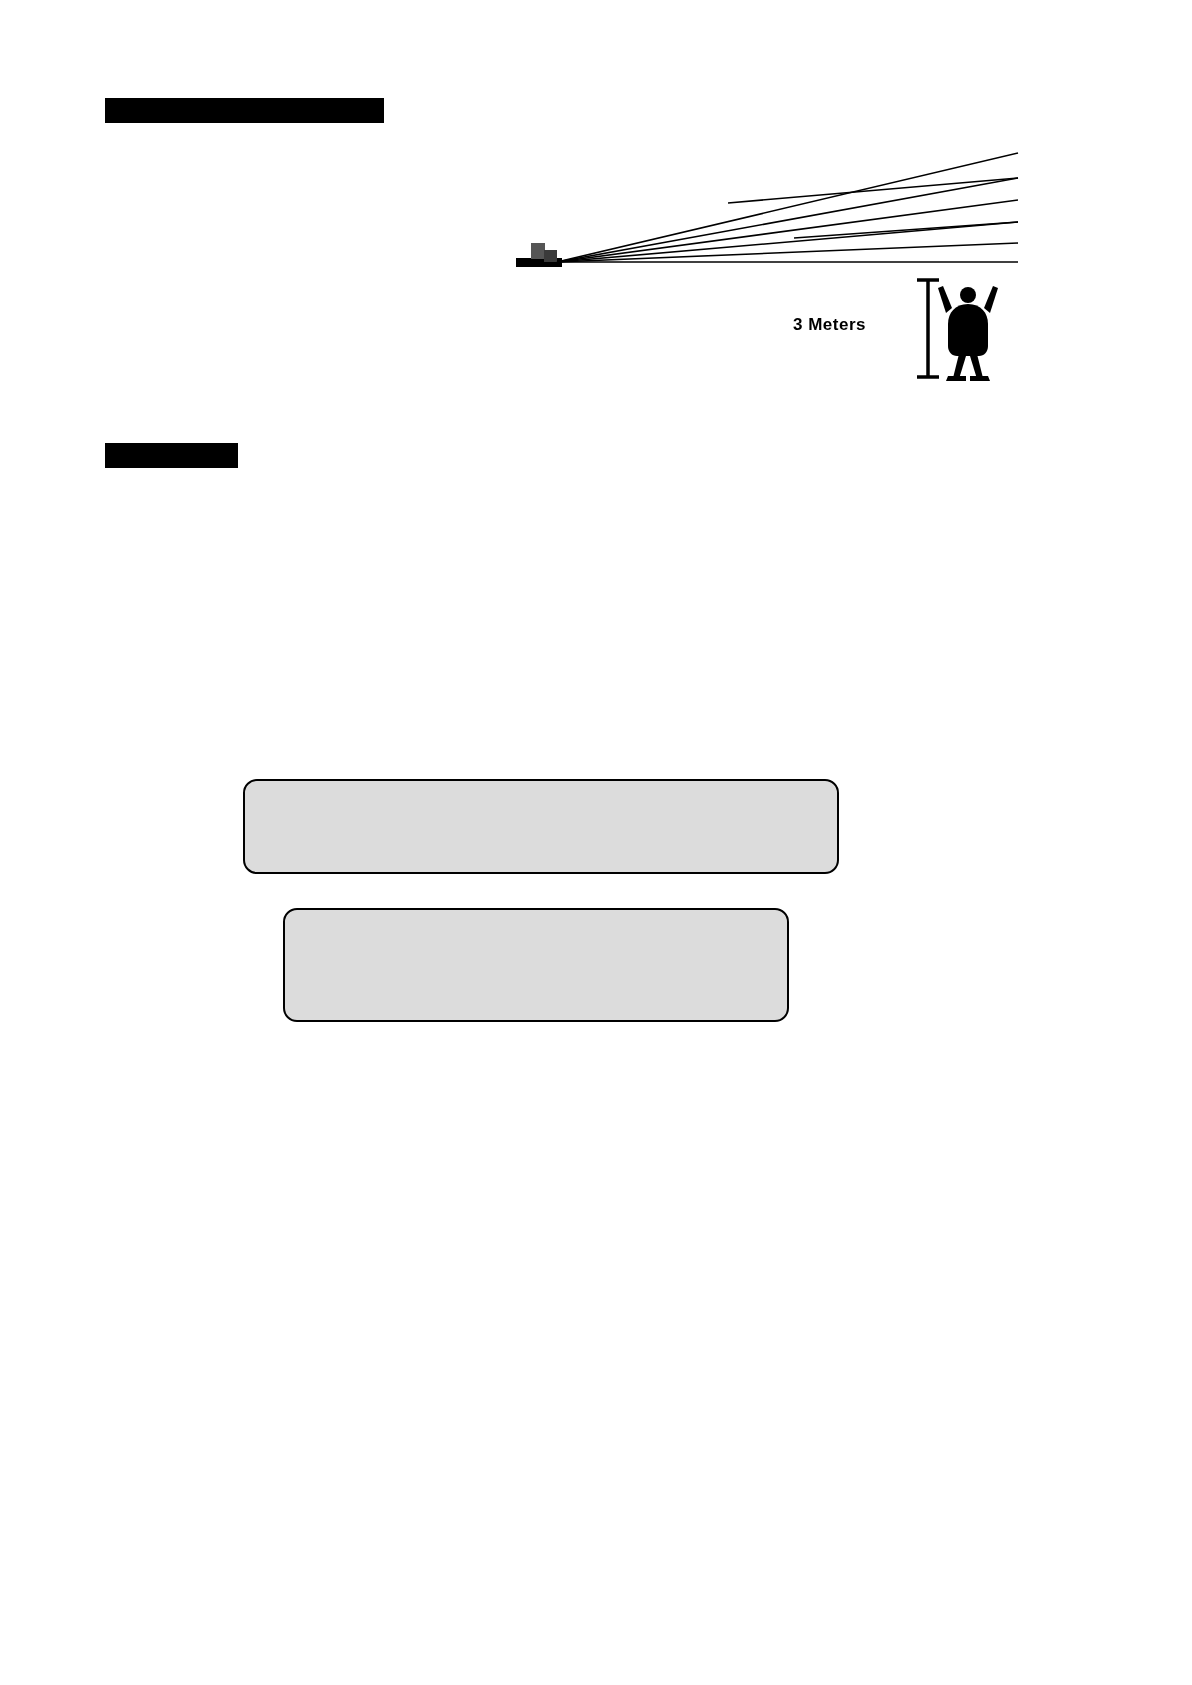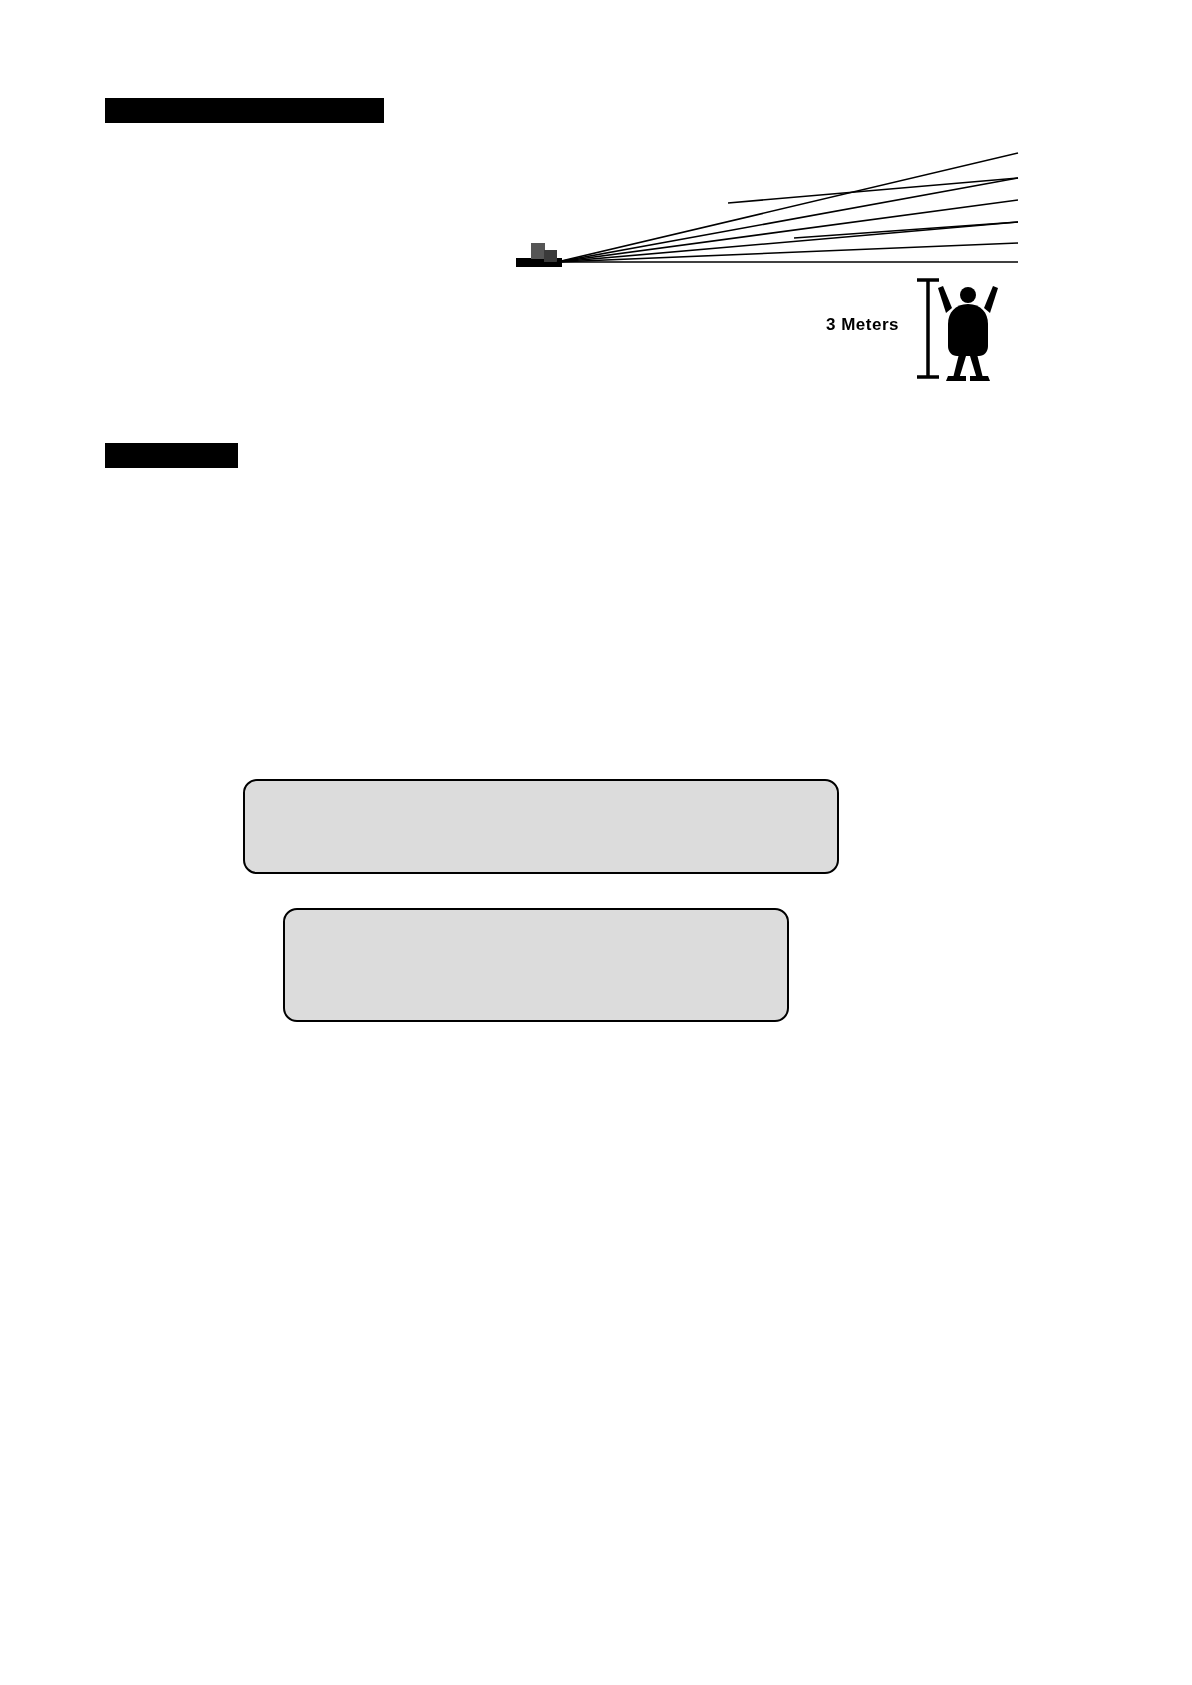--- a/index.html
+++ b/index.html
@@ -41,21 +41,21 @@
     top: 140px;
     width: 530px;
     height: 260px;
   }
   #coverage-diagram svg {
     display: block;
   }
 
   .scale-label {
     position: absolute;
-    left: 826px;
+    left: 793px;
     top: 315px;
     font-size: 17px;
     font-weight: bold;
     letter-spacing: 0.5px;
     white-space: nowrap;
   }
 
   
   .callout {
     position: absolute;

